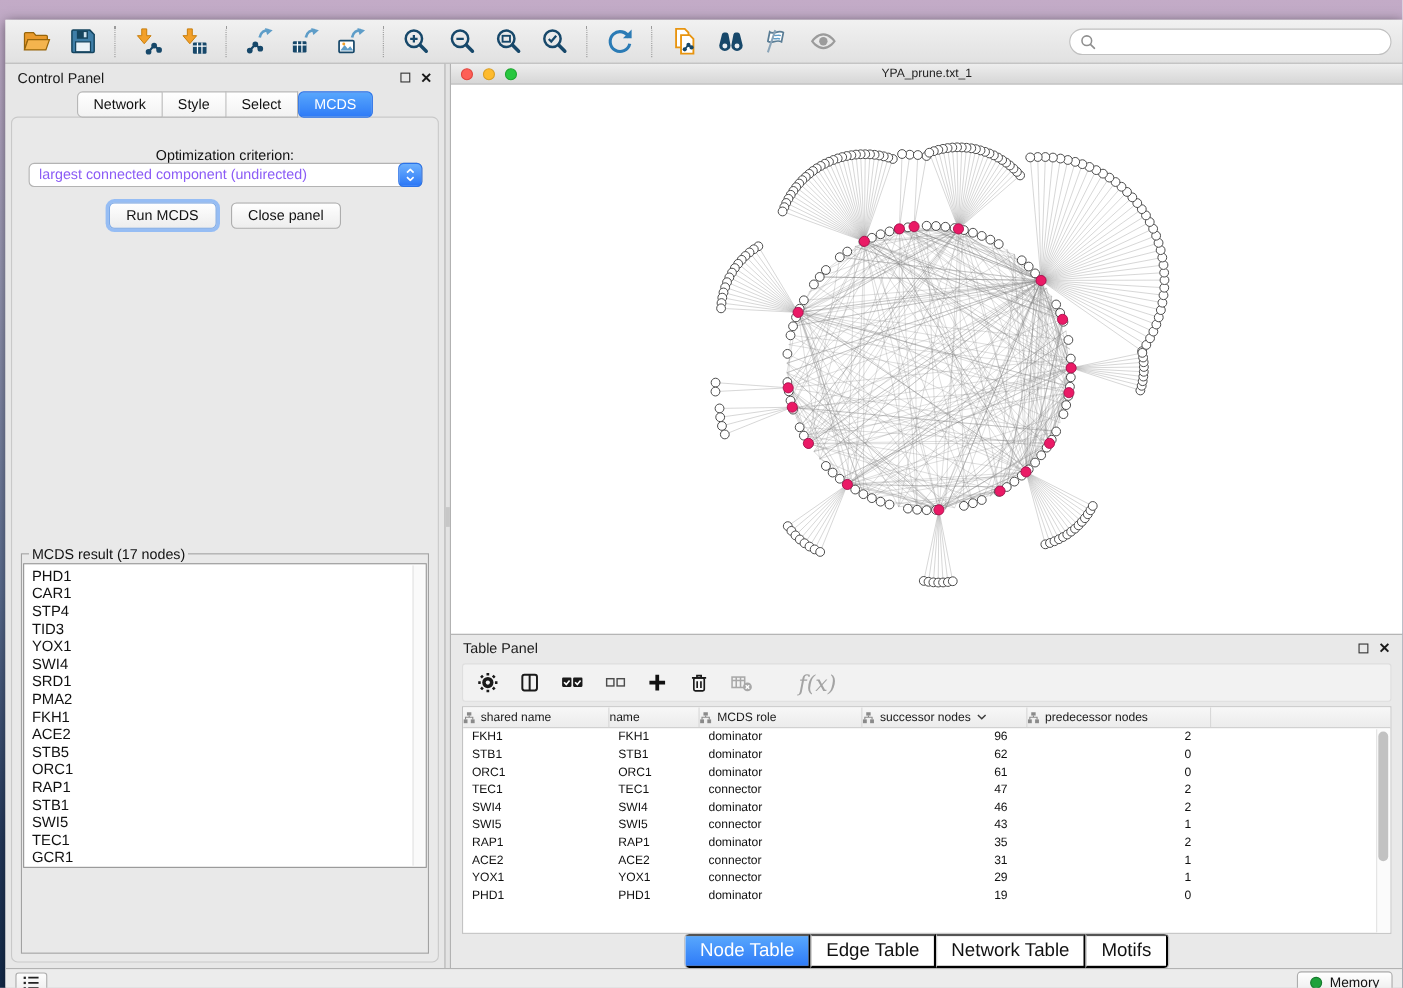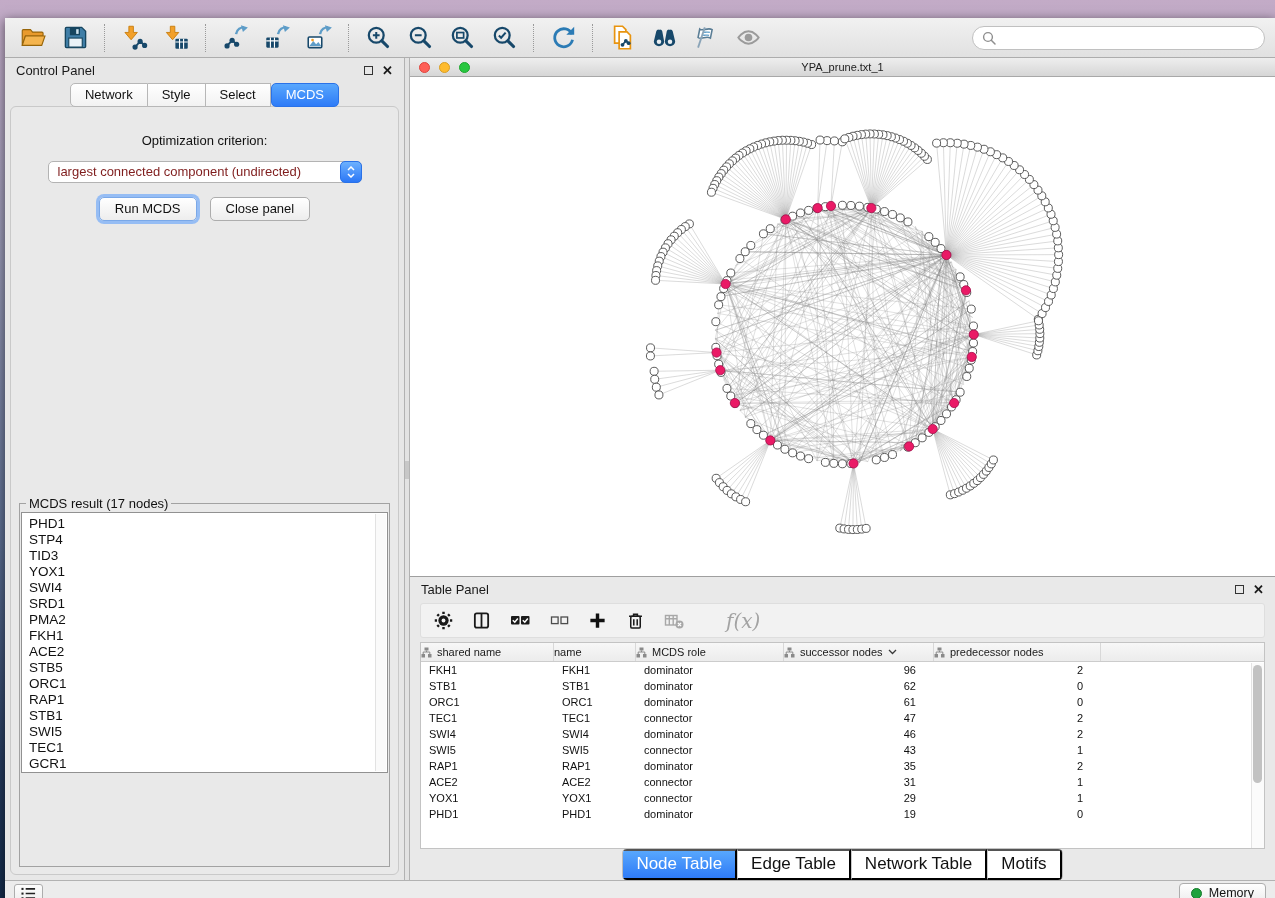--- a/index.html
+++ b/index.html
@@ -33,23 +33,23 @@
   .float-btn { width:9px; height:9px; border:1.5px solid #333; background:transparent; }
   .close-btn { font-size:13px; font-weight:bold; color:#1a1a1a; line-height:10px; border:none; background:none; }
   .cp-tabs { display:flex; justify-content:center; position:relative; z-index:2; margin-bottom:-12px; transform:translateY(-11px); margin-top:11px;}
   .cptab { padding:3px 14px 4px; font-size:13px; background:linear-gradient(#ffffff,#f2f2f2);
            border:1px solid #b7b7b7; border-left:none; color:#111; }
   .cptab:first-child { border-left:1px solid #b7b7b7; border-radius:5px 0 0 5px; }
   .cptab.active { background:linear-gradient(#58a7fd,#2e7bf7); color:#fff; border:1px solid #2a72e8; border-radius:5px; }
   .cp-body { flex:1; margin:0 5px 5px; background:#e9e9e9; border:1px solid #c9c9c9; border-radius:6px;
              display:flex; flex-direction:column; align-items:center; padding-top:26px; min-height:0; }
   .opt-label { font-size:13px; color:#111; }
-  .mac-select { margin-top:13px; width:314px; height:22px; background:#fff; border:1px solid #b3b3b3;
+  .mac-select { width:358px; height:22px; background:#fff; border:1px solid #b3b3b3;
                 border-radius:5px; position:relative; font-size:13px; line-height:20px; padding:0 28px 0 9px;
-                color:#7f1d1d; white-space:nowrap; }
+                color:#8b5cf6; white-space:nowrap; }
   .stepper { position:absolute; right:-1px; top:-1px; width:22px; height:22px; border-radius:5px;
              background:linear-gradient(#6db1fe,#2b77f6); display:flex; flex-direction:column;
              align-items:center; justify-content:center; gap:2px; border:1px solid #2a72e8; }
   .btn-row { margin-top:14px; display:flex; gap:13px; }
   .mac-btn { font:13px "Liberation Sans",sans-serif; padding:3px 15px 4px; color:#111;
              background:linear-gradient(#ffffff,#ededed); border:1px solid #adadad; border-radius:5px; }
   .mac-btn.focused { box-shadow:0 0 0 3px rgba(95,160,252,.6); border-color:#7aa8e8; }
   fieldset.mcds { margin-top:auto; width:371px; height:371px; margin-bottom:7px; border:1px solid #a2a2a2;
                   background:#e9e9e9; padding:1px; }
   fieldset.mcds legend { font-size:13px; padding:0 3px; margin-left:5px; color:#111; }
@@ -300,20 +300,21 @@
         </div>
         <div class="btn-row">
           <button class="mac-btn focused">Run MCDS</button>
           <button class="mac-btn">Close panel</button>
         </div>
         <fieldset class="mcds">
           <legend>MCDS result (17 nodes)</legend>
           <div class="mcds-list" id="mcds-list">
             <div class="mcds-track"></div>
           <div class="item">PHD1</div>
+              <div class="item">CAR1</div>
               <div class="item">STP4</div>
               <div class="item">TID3</div>
               <div class="item">YOX1</div>
               <div class="item">SWI4</div>
               <div class="item">SRD1</div>
               <div class="item">PMA2</div>
               <div class="item">FKH1</div>
               <div class="item">ACE2</div>
               <div class="item">STB5</div>
               <div class="item">ORC1</div>

